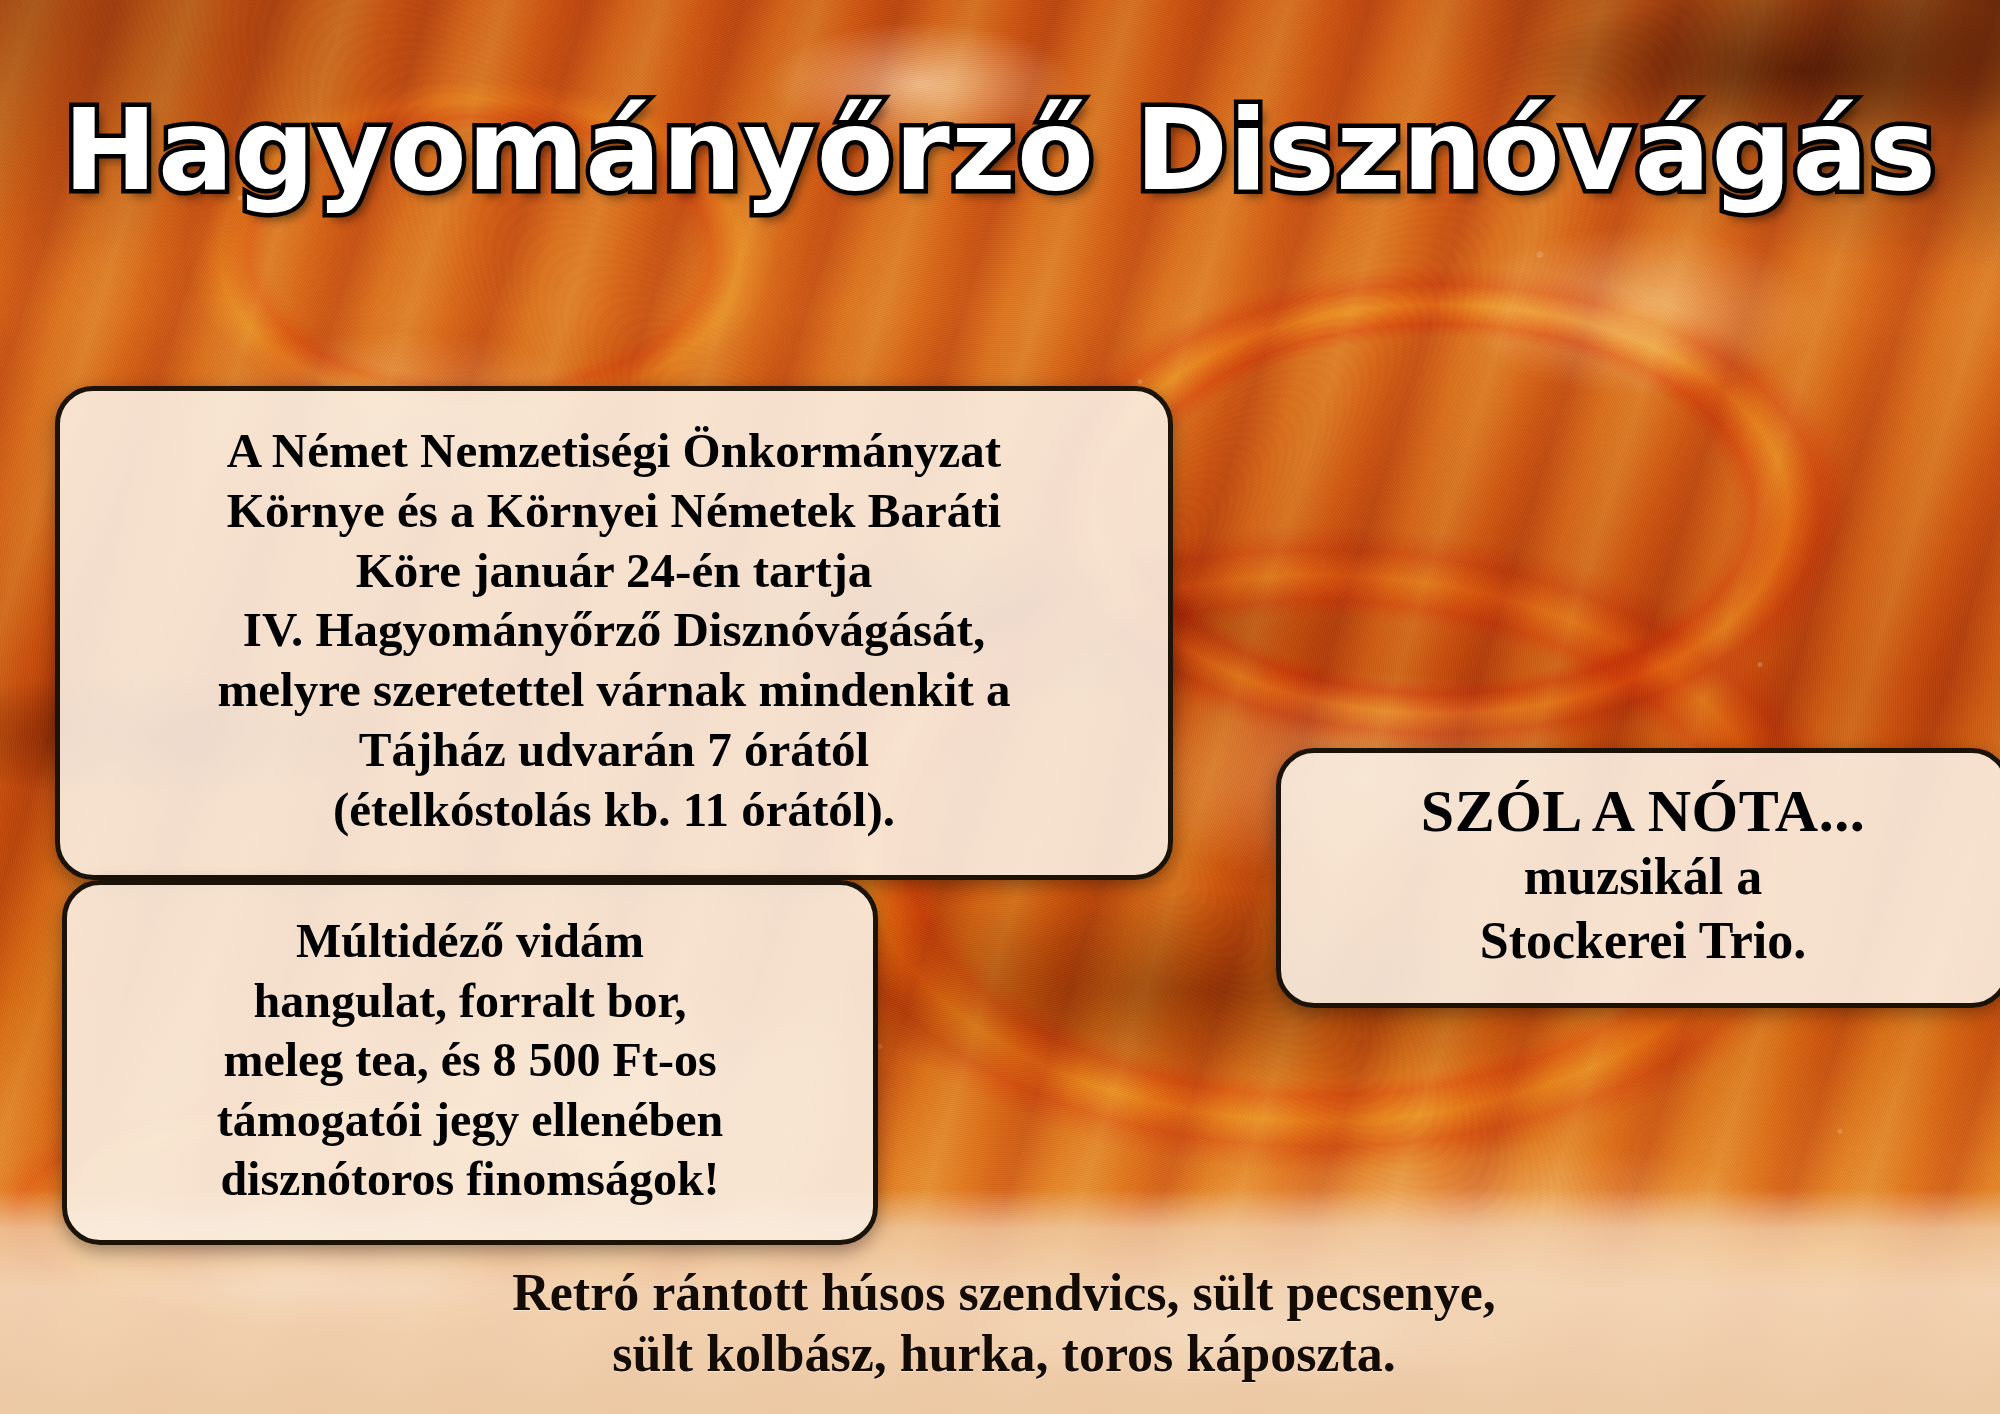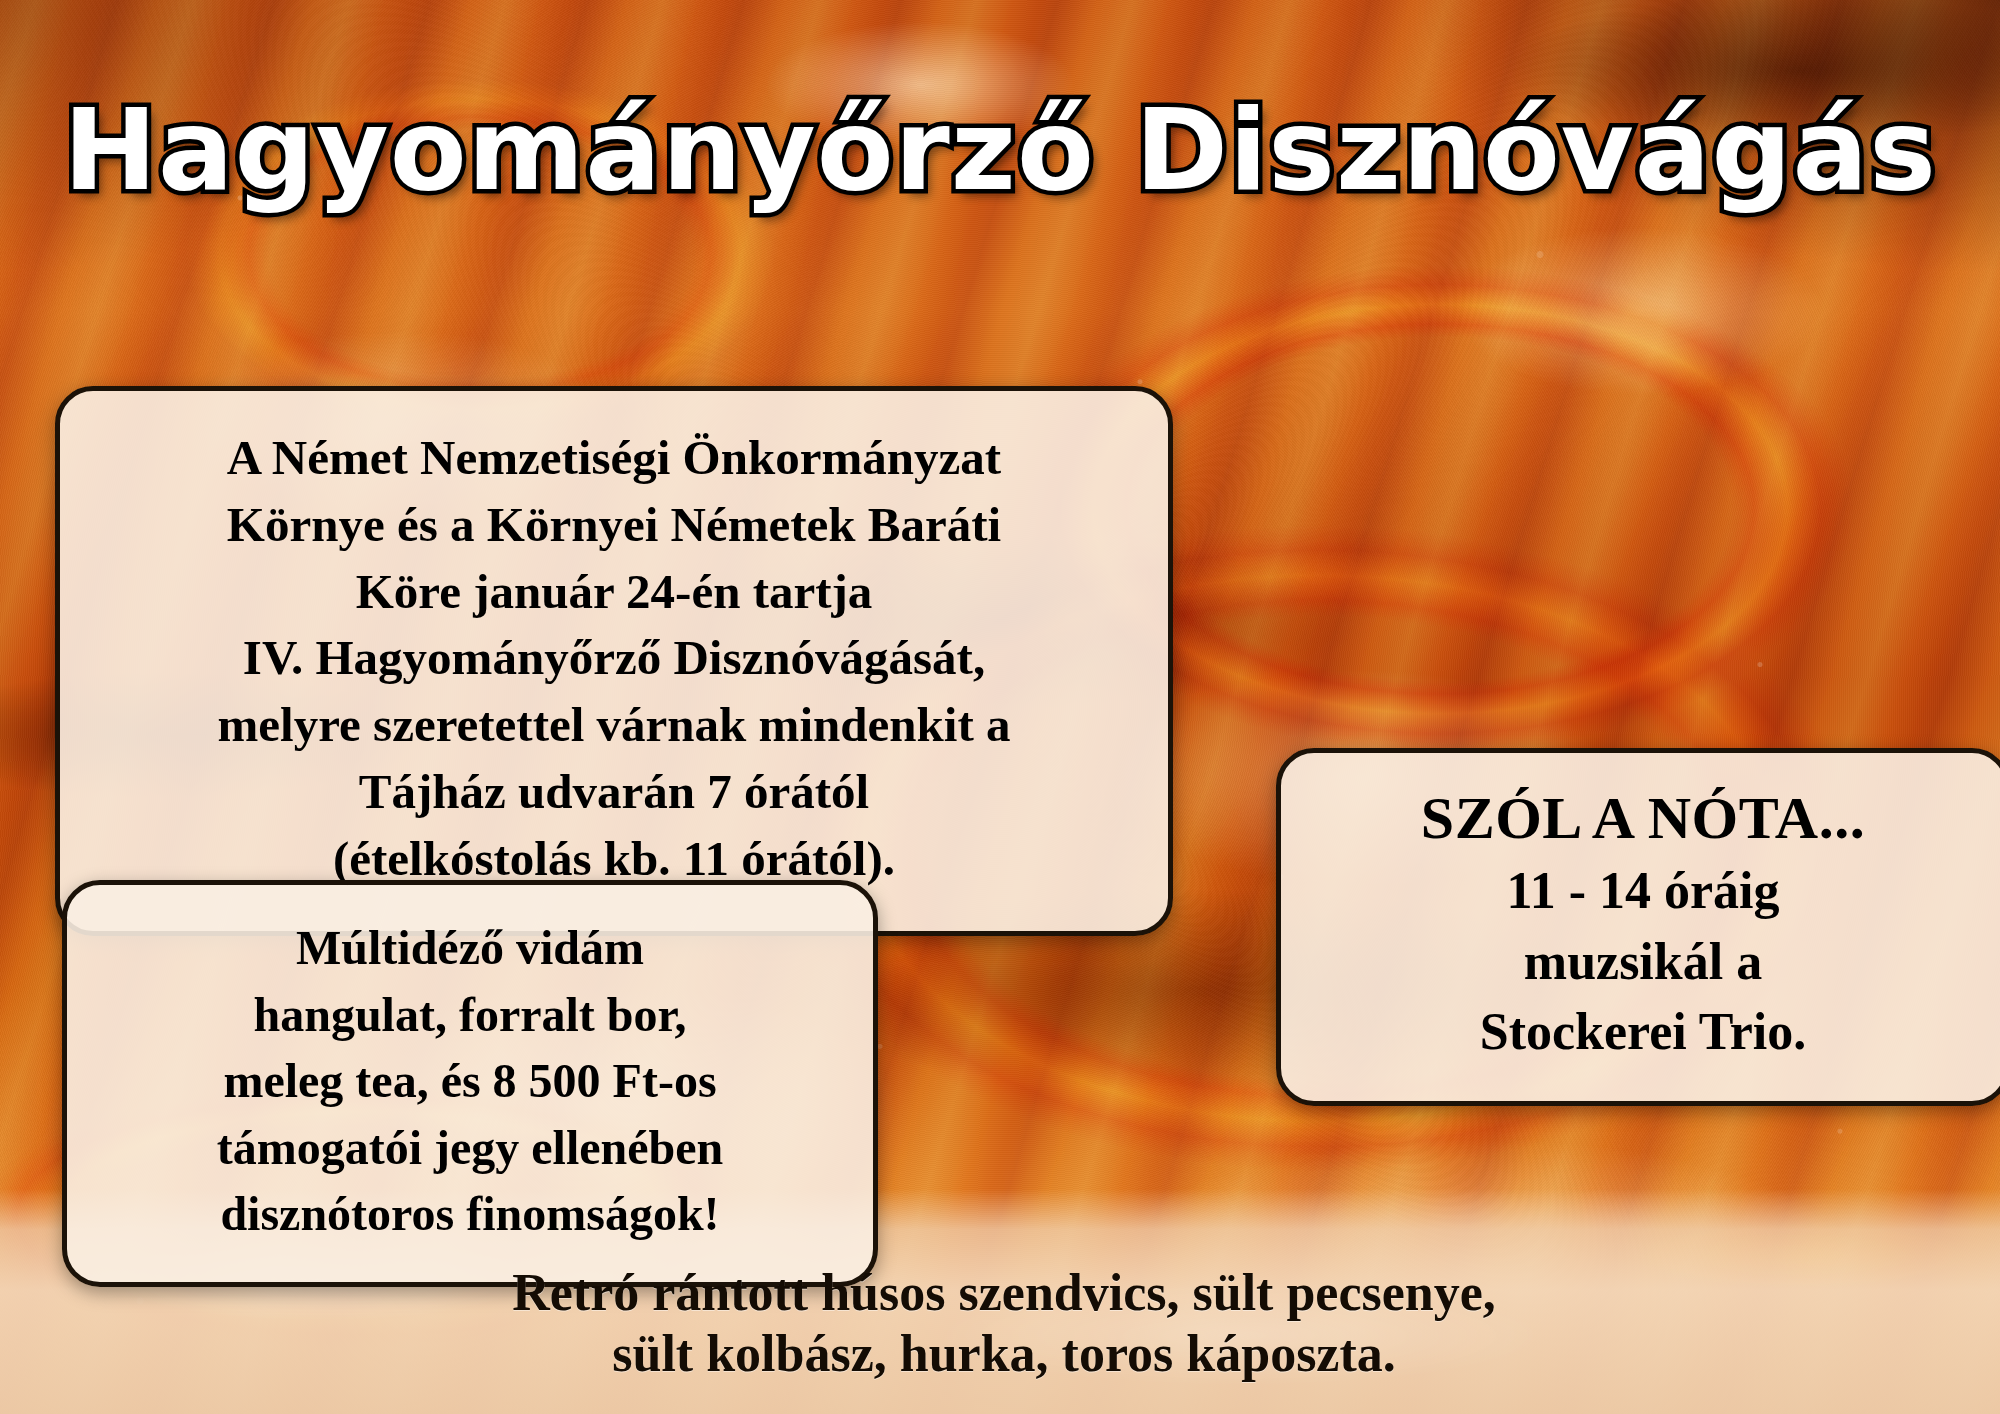--- a/index.html
+++ b/index.html
@@ -133,21 +133,21 @@
     background: rgba(250, 238, 226, 0.90);
     border: 5px solid #1b1208;
     border-radius: 38px;
     box-shadow: 0 6px 18px rgba(0,0,0,0.35);
     color: #000000;
     text-align: center;
     font-family: "Liberation Serif", serif;
     font-weight: 700;
   }
   .box p {
-    margin: 8px;
+    margin: 1px;
   }
 
   #box-main {
     top: 386px;
     left: 55px;
     width: 1040px;
     padding: 30px 34px 34px;
     font-size: 49px;
     line-height: 1.20;
   }
@@ -217,21 +217,20 @@
   <div class="box" id="box-mood">
     <p>Múltidéző vidám</p>
     <p>hangulat, forralt bor,</p>
     <p>meleg tea, és 8 500 Ft-os</p>
     <p>támogatói jegy ellenében</p>
     <p>disznótoros finomságok!</p>
   </div>
 
   <div class="box" id="box-music">
     <p class="headline">SZÓL A NÓTA...</p>
-    <p>11 - 14 óráig</p>
     <p>muzsikál a</p>
     <p>Stockerei Trio.</p>
   </div>
 
   <div class="bottom-text">
     <div>Retró rántott húsos szendvics, sült pecsenye,</div>
     <div>sült kolbász, hurka, toros káposzta.</div>
   </div>
 
 </div>

